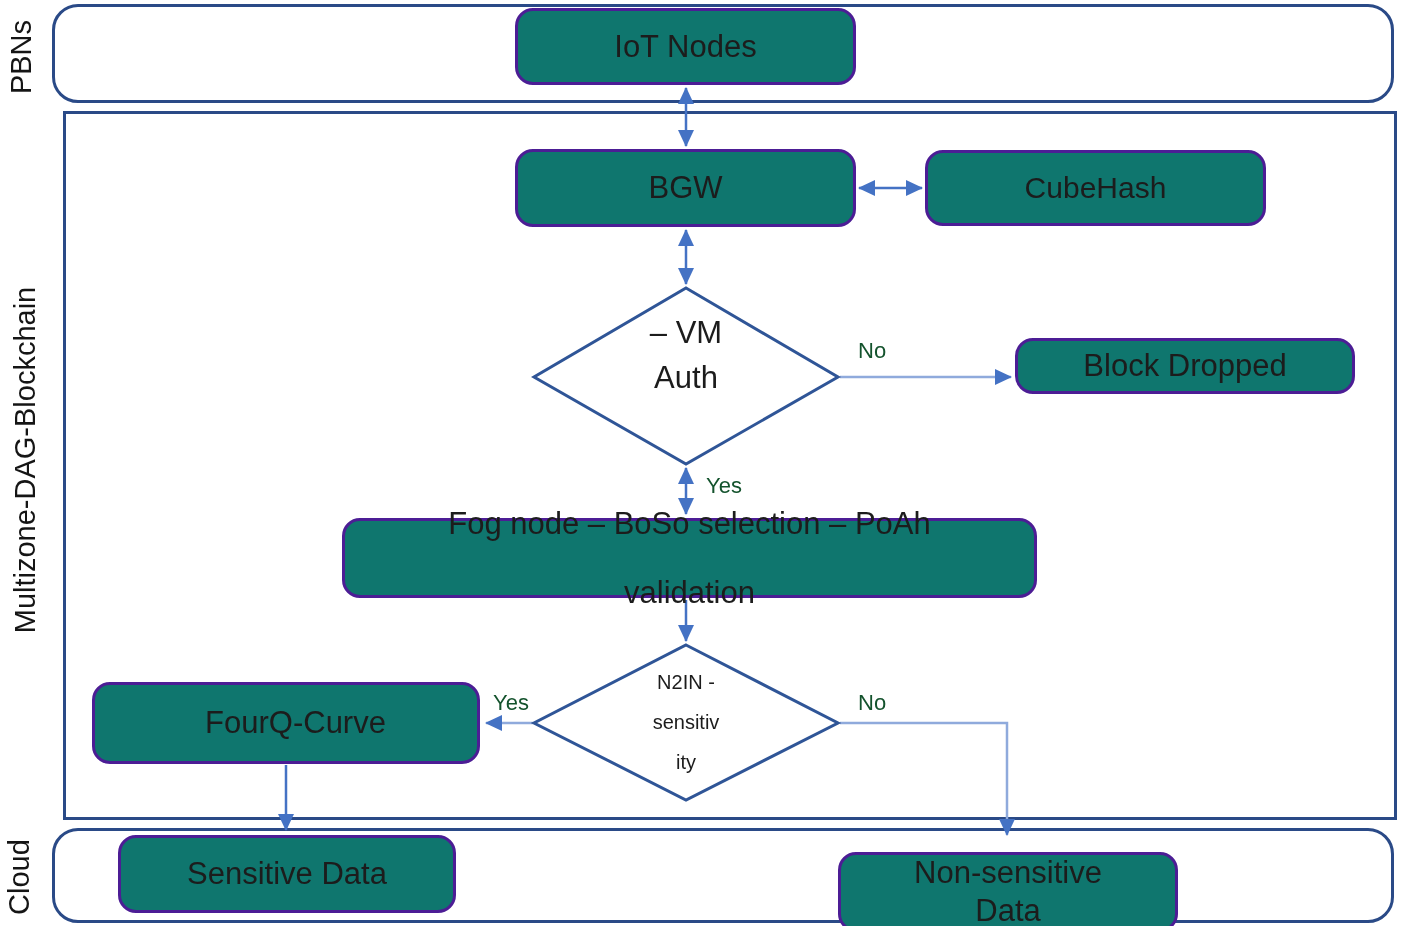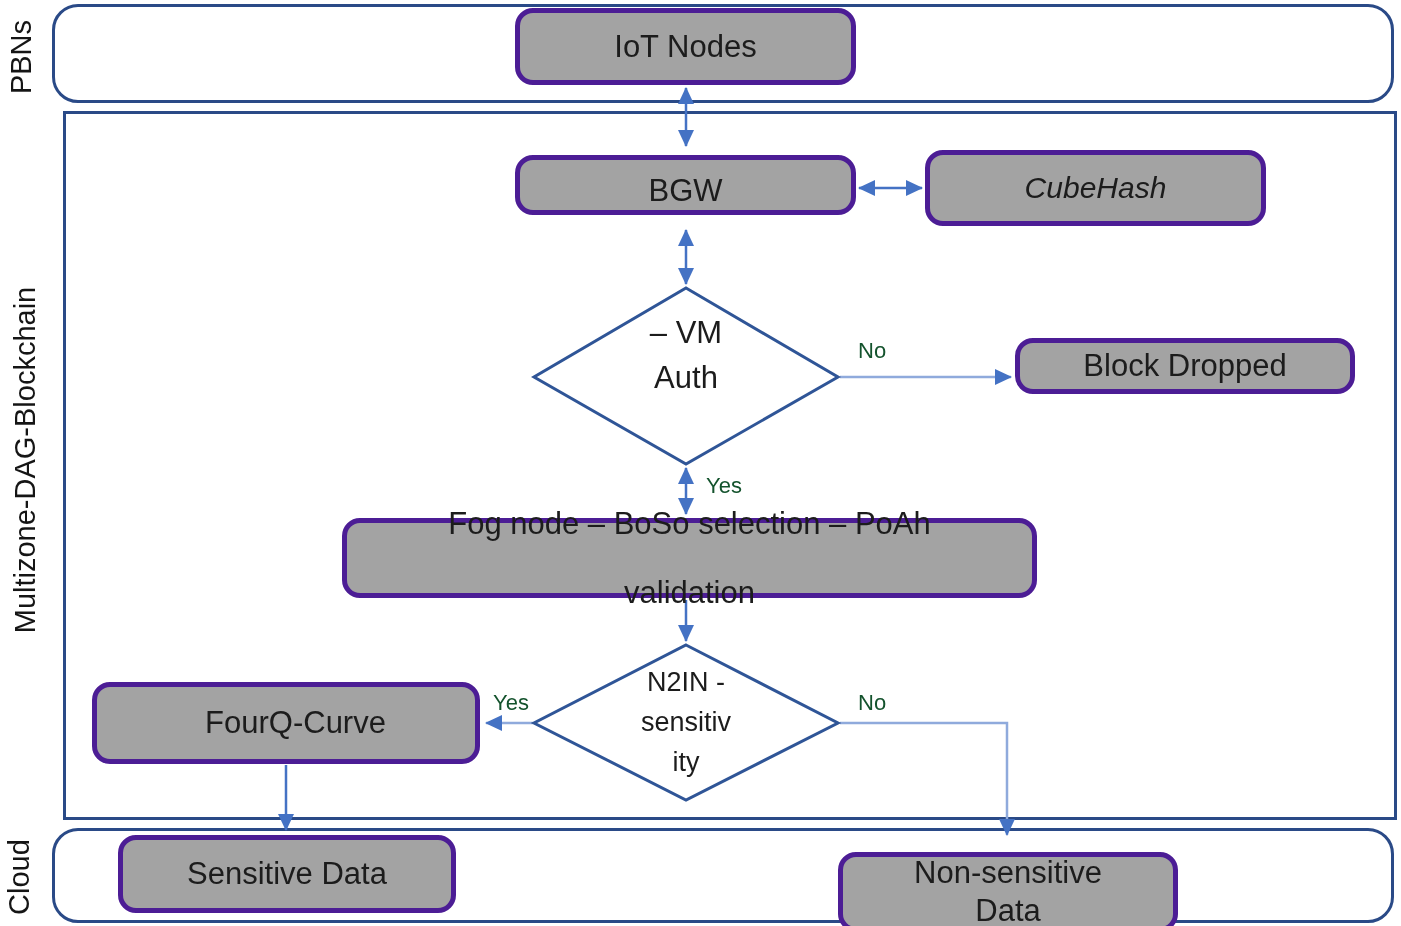--- a/index.html
+++ b/index.html
@@ -30,42 +30,42 @@
     white-space: nowrap;
     z-index: 3;
   }
   .overlay {
     position: absolute;
     left: 0; top: 0;
     z-index: 2;
   }
   .node {
     position: absolute;
-    border: 5px solid #4c1d95;
+    border: 3px solid #4c1d95;
     border-radius: 18px;
-    background: #a3a3a3;
+    background: #0f766e;
     box-sizing: border-box;
     display: flex;
     align-items: center;
     justify-content: center;
     flex-direction: column;
     text-align: center;
     font-size: 31px;
     color: #1c1c1c;
     z-index: 3;
     line-height: 38px;
   }
   .diamond-text {
     position: absolute;
     text-align: center;
     z-index: 3;
     color: #1c1c1c;
   }
   .diamond-text.dpuf { font-size: 31px; line-height: 45px; }
-  .diamond-text.n2in { font-size: 27px; line-height: 40px; text-align: center; }
+  .diamond-text.n2in { font-size: 20px; line-height: 40px; text-align: center; }
   .edge-label {
     position: absolute;
     font-size: 22px;
     color: #14532d;
     z-index: 3;
     white-space: nowrap;
   }
 </style>
 </head>
 <body>
@@ -110,25 +110,25 @@
 
     <polygon points="686,288 838,377 686,464 534,377" fill="#ffffff" stroke="#2f5597" stroke-width="3"></polygon>
 
     <polygon points="686,645 838,723 686,800 534,723" fill="#ffffff" stroke="#2f5597" stroke-width="3"></polygon>
   </svg>
 
   <div class="node" style="left:515px; top:8px; width:341px; height:77px;">
     <span>IoT Nodes</span>
   </div>
 
-  <div class="node" style="left:515px; top:155px; width:341px; height:60px;justify-content:flex-end;">
+  <div class="node" style="left:515px; top:149px; width:341px; height:78px;">
     <span>BGW</span>
   </div>
 
-  <div class="node" style="left:925px; top:150px; width:341px; height:76px; font-size:30px;font-style:italic;">
+  <div class="node" style="left:925px; top:150px; width:341px; height:76px; font-size:30px;">
     <span>CubeHash</span>
   </div>
 
   <div class="node" style="left:1015px; top:338px; width:340px; height:56px;">
     <span>Block Dropped</span>
   </div>
 
   <div class="node" style="left:342px; top:518px; width:695px; height:80px;gap:31px;">
     <span>Fog node – BoSo selection – PoAh</span>
     <span>validation</span>

